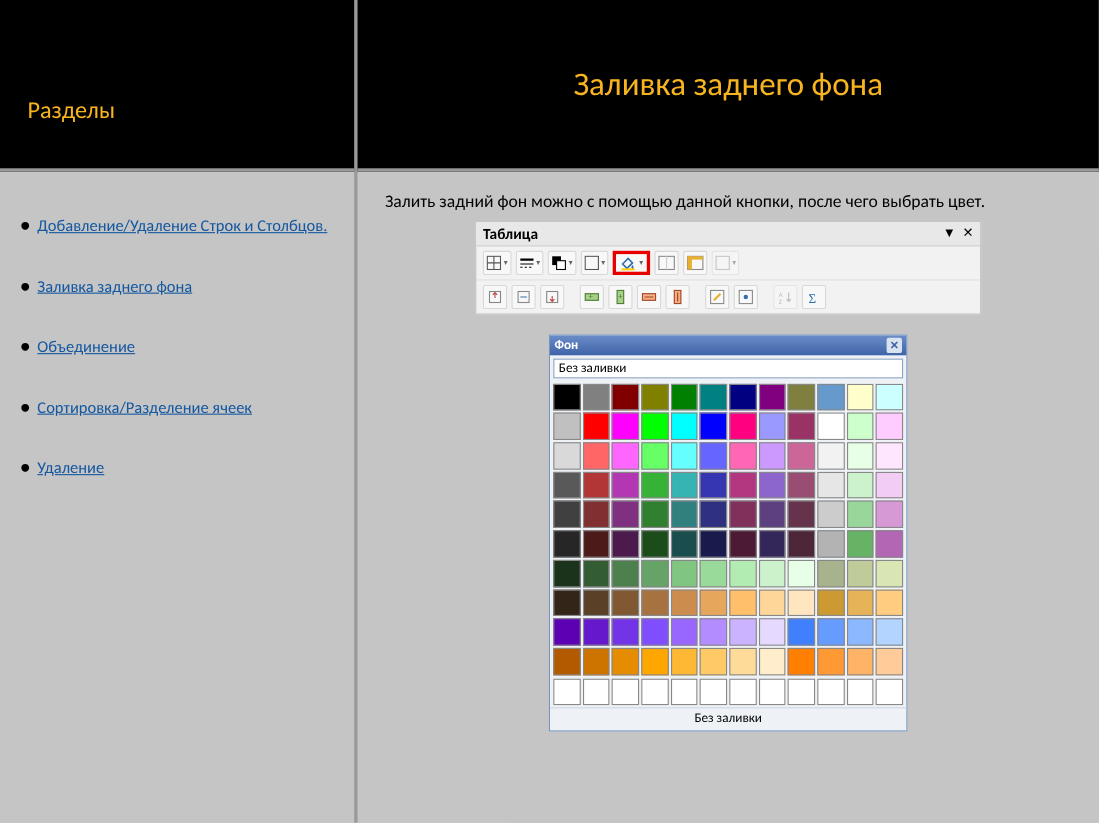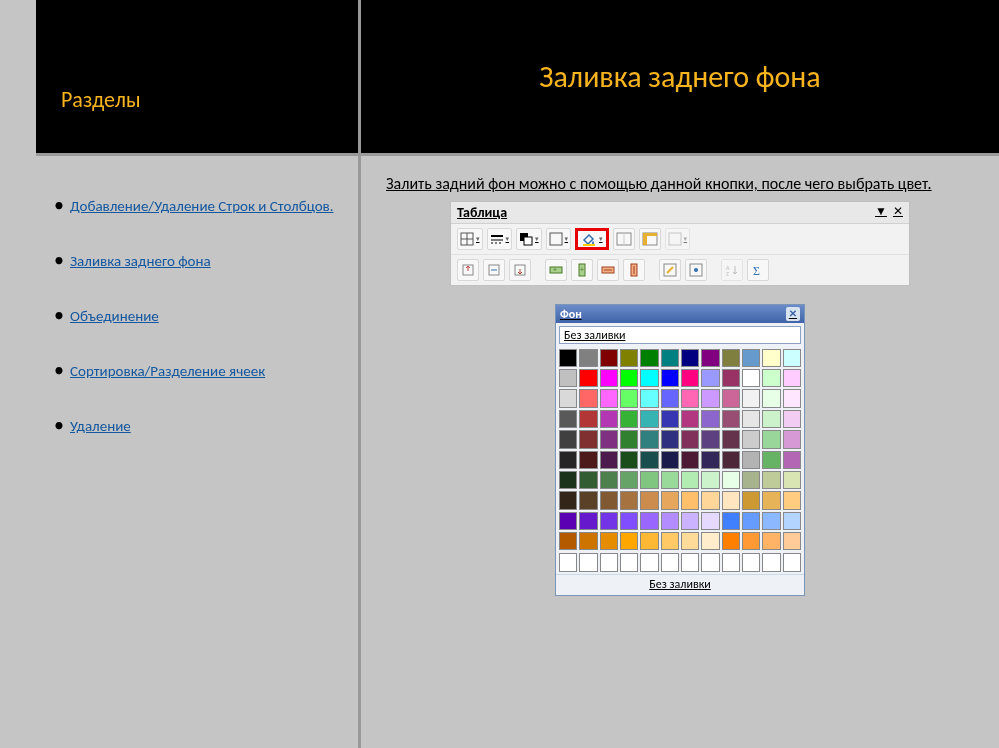--- a/index.html
+++ b/index.html
@@ -15,21 +15,20 @@
     height: 100%;
     background: #c5c5c5;
   }
   .sidebar {
     width: 325px;
     flex: 0 0 325px;
     border-right: 3px solid #999;
     background: #c5c5c5;
     display: flex;
     flex-direction: column;
-    margin-left: 36px;
   }
   .side-head {
     height: 156px;
     background: #000;
     color: #f7b41e;
     display: flex;
     align-items: flex-end;
     padding: 0 25px 40px 25px;
     font-size: 22px;
     border-bottom: 3px solid #999;
@@ -68,21 +67,20 @@
     display: flex;
     align-items: center;
     justify-content: center;
     font-size: 30px;
     font-weight: 400;
     border-bottom: 3px solid #999;
   }
   .main-body {
     padding: 18px 25px 10px 25px;
     color: #000;
-    text-decoration: underline;
   }
   .intro { font-size: 16px; line-height: 1.3; }
 
   
   .toolbar {
     width: 460px;
     margin: 6px auto 18px auto;
     background: #f2f2f2;
     border: 1px solid #c0c0c0;
     font-size: 13px;
@@ -115,21 +113,21 @@
     border:1px solid #d8d8d8;
     border-radius:2px;
     cursor:pointer;
   }
   .tb-btn.dd::after{content:"▾"; font-size:7px; margin-left:2px; color:#666;}
   .tb-btn.hl { border: 3px solid #e80000; border-radius:0; padding:1px 3px;}
   .tb-btn svg{display:block}
 
   
   .picker {
-    width: 250px;
+    width: 326px;
     margin: 0 auto 18px auto;
     border: 1px solid #7a95b8;
     background: #eef2f7;
   }
   .pk-title {
     background: linear-gradient(#6a8cc8,#3f63a8);
     color:#fff;
     font-size:12px;
     font-weight:bold;
     padding:2px 4px;

